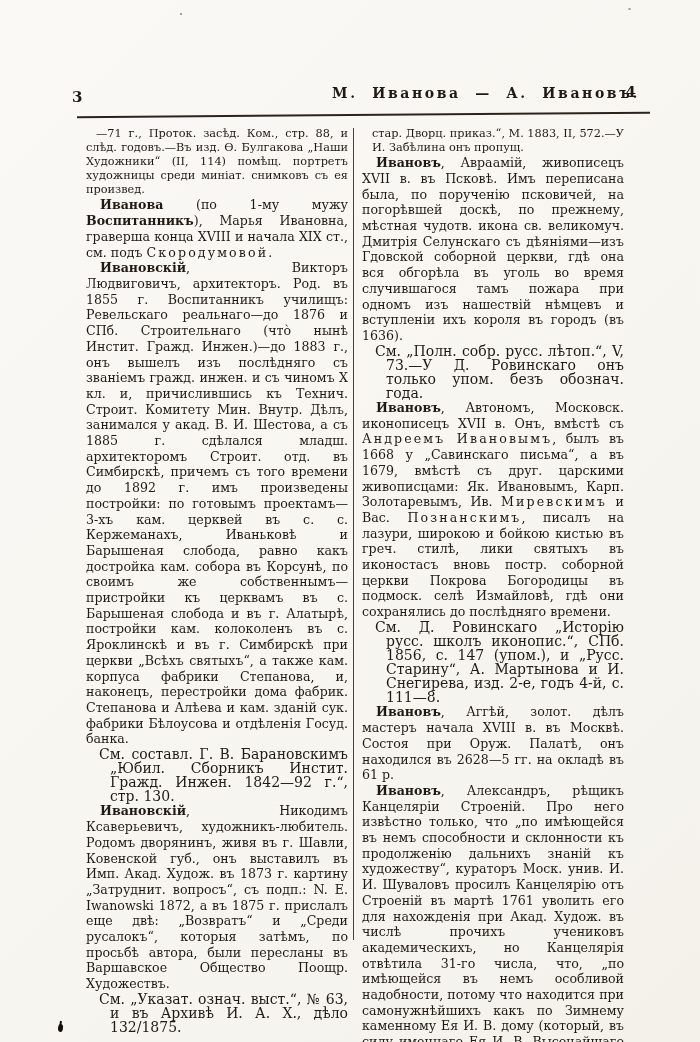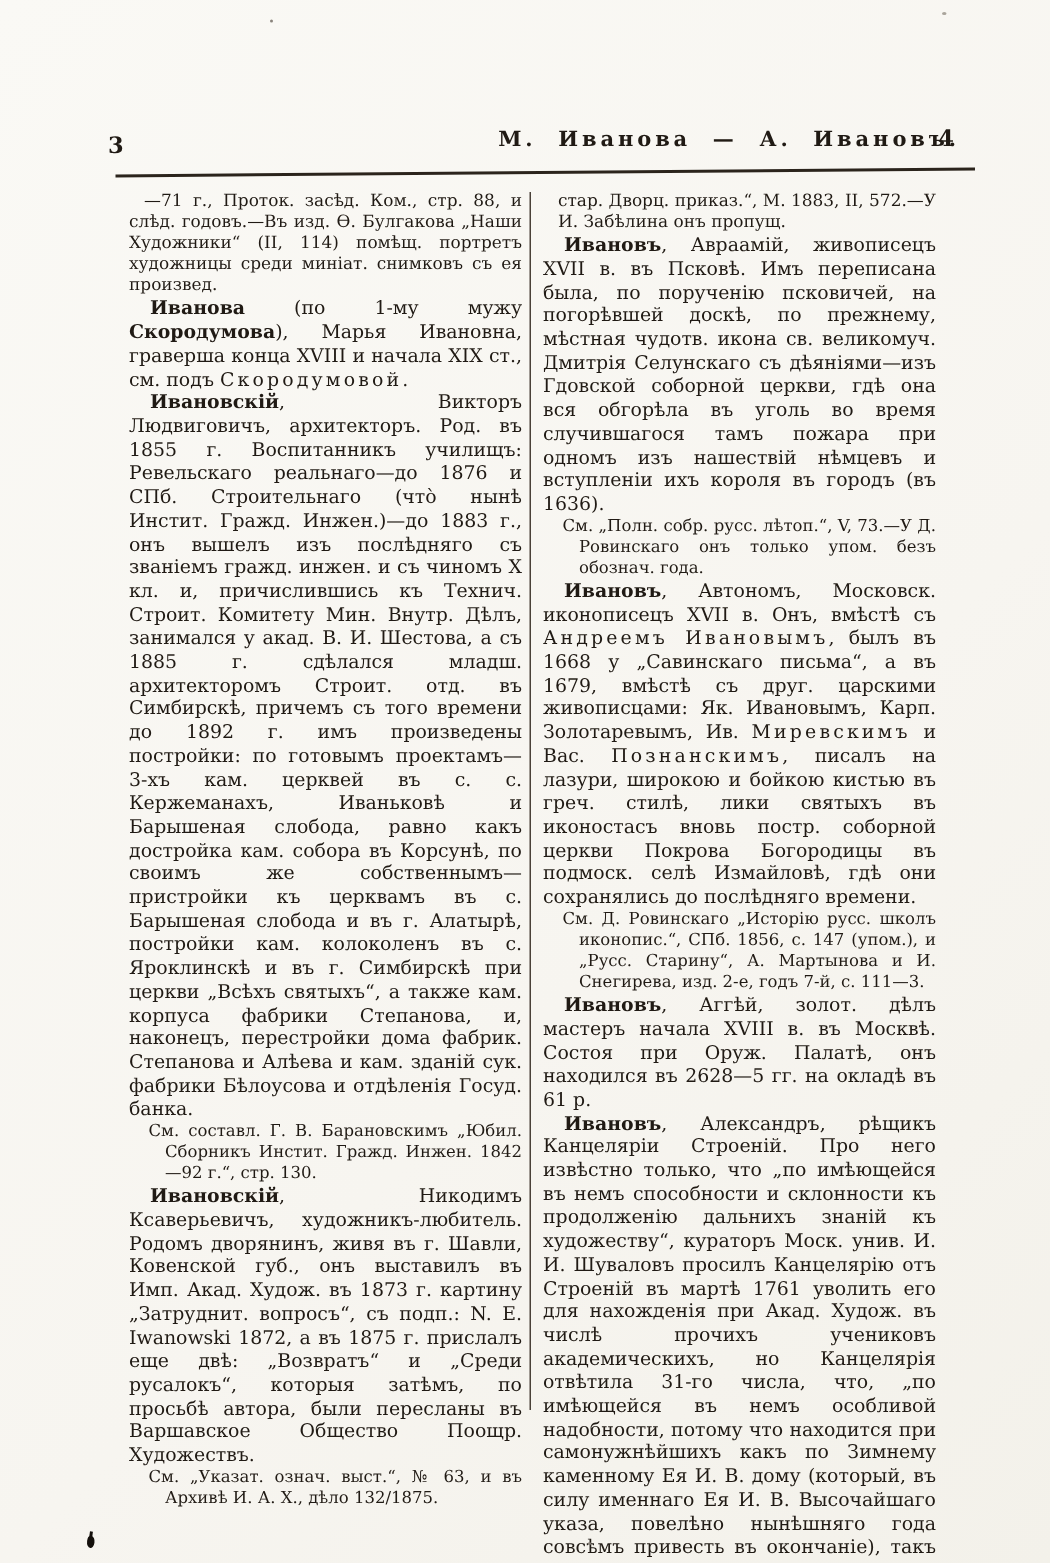--- a/index.html
+++ b/index.html
@@ -33,21 +33,21 @@
     font-size:12.6px;line-height:15.7px;
     hyphens:auto;-webkit-hyphens:auto;
   }
   .gutter-rule{
     position:absolute;top:128px;left:353px;width:1px;height:812px;
     background:#4a4138;
   }
   p{margin:0;padding:0;}
   p.entry{text-indent:14px;}
   p.ref{
-    font-size:11px;line-height:14.1px;
+    font-size:14px;line-height:14.1px;
     padding-left:24px;text-indent:-11px;
   }
   p.refcont{ 
     font-size:11.3px;line-height:14.1px;
     text-indent:10px;
   }
   p.refcont2{ 
     font-size:11.3px;line-height:14.1px;
     padding-left:10px;text-indent:0;
   }
@@ -78,32 +78,32 @@
   <div class="pagenum pagenum-left">3</div>
   <div class="header-title">М. Иванова — А. Ивановъ.</div>
   <div class="pagenum pagenum-right">4</div>
   <div class="header-rule"></div>
 
   <div class="gutter-rule"></div>
 
   <div class="columns">
     <div class="col">
         <p class="refcont"><span class="seg-n">—71 г., Проток. засѣд. Ком., стр. 88, и слѣд. годовъ.—Въ изд. </span><span class="seg-i">Ѳ. Булгакова</span><span class="seg-n"> „Наши Художники“ (II, 114) помѣщ. портретъ художницы среди миніат. снимковъ съ ея произвед.</span></p>
-        <p class="entry"><span class="seg-b">Иванова</span><span class="seg-n"> (по 1-му мужу </span><span class="seg-b">Скородумова</span><span class="seg-n">), Марья Ивановна, граверша конца XVIII и начала XIX ст., см. подъ </span><span class="seg-s">Скородумовой</span><span class="seg-n">.</span></p>
+        <p class="entry"><span class="seg-b">Иванова</span><span class="seg-n"> (по 1-му мужу </span><span class="seg-b">Воспитанникъ</span><span class="seg-n">), Марья Ивановна, граверша конца XVIII и начала XIX ст., см. подъ </span><span class="seg-s">Скородумовой</span><span class="seg-n">.</span></p>
         <p class="entry"><span class="seg-b">Ивановскій</span><span class="seg-n">, Викторъ Людвиговичъ, архитекторъ. Род. въ 1855 г. Воспитанникъ училищъ: Ревельскаго реальнаго—до 1876 и СПб. Строительнаго (чтò нынѣ Инстит. Гражд. Инжен.)—до 1883 г., онъ вышелъ изъ послѣдняго съ званіемъ гражд. инжен. и съ чиномъ X кл. и, причислившись къ Технич. Строит. Комитету Мин. Внутр. Дѣлъ, занимался у акад. В. И. Шестова, а съ 1885 г. сдѣлался младш. архитекторомъ Строит. отд. въ Симбирскѣ, причемъ съ того времени до 1892 г. имъ произведены постройки: по готовымъ проектамъ—3-хъ кам. церквей въ с. с. Кержеманахъ, Иваньковѣ и Барышеная слобода, равно какъ достройка кам. собора въ Корсунѣ, по своимъ же собственнымъ—пристройки къ церквамъ въ с. Барышеная слобода и въ г. Алатырѣ, постройки кам. колоколенъ въ с. Яроклинскѣ и въ г. Симбирскѣ при церкви „Всѣхъ святыхъ“, а также кам. корпуса фабрики Степанова, и, наконецъ, перестройки дома фабрик. Степанова и Алѣева и кам. зданій сук. фабрики Бѣлоусова и отдѣленія Госуд. банка.</span></p>
         <p class="ref"><span class="seg-n">См. составл. </span><span class="seg-i">Г. В. Барановскимъ</span><span class="seg-n"> „Юбил. Сборникъ Инстит. Гражд. Инжен. 1842—92 г.“, стр. 130.</span></p>
         <p class="entry"><span class="seg-b">Ивановскій</span><span class="seg-n">, Никодимъ Ксаверьевичъ, художникъ-любитель. Родомъ дворянинъ, живя въ г. Шавли, Ковенской губ., онъ выставилъ въ Имп. Акад. Худож. въ 1873 г. картину „Затруднит. вопросъ“, съ подп.: N. E. Iwanowski 1872, а въ 1875 г. прислалъ еще двѣ: „Возвратъ“ и „Среди русалокъ“, которыя затѣмъ, по просьбѣ автора, были пересланы въ Варшавское Общество Поощр. Художествъ.</span></p>
         <p class="ref"><span class="seg-n">См. „Указат. означ. выст.“, № 63, и въ Архивѣ И. А. Х., дѣло 132/1875.</span></p>
       </div>
     <div class="col">
         <p class="refcont2"><span class="seg-n">стар. Дворц. приказ.“, М. 1883, II, 572.—У </span><span class="seg-i">И. Забѣлина</span><span class="seg-n"> онъ пропущ.</span></p>
         <p class="entry"><span class="seg-b">Ивановъ</span><span class="seg-n">, Авраамій, живописецъ XVII в. въ Псковѣ. Имъ переписана была, по порученію псковичей, на погорѣвшей доскѣ, по прежнему, мѣстная чудотв. икона св. великомуч. Дмитрія Селунскаго съ дѣяніями—изъ Гдовской соборной церкви, гдѣ она вся обгорѣла въ уголь во время случившагося тамъ пожара при одномъ изъ нашествій нѣмцевъ и вступленіи ихъ короля въ городъ (въ 1636).</span></p>
         <p class="ref"><span class="seg-n">См. „Полн. собр. русс. лѣтоп.“, V, 73.—У </span><span class="seg-i">Д. Ровинскаго</span><span class="seg-n"> онъ только упом. безъ обознач. года.</span></p>
         <p class="entry"><span class="seg-b">Ивановъ</span><span class="seg-n">, Автономъ, Московск. иконописецъ XVII в. Онъ, вмѣстѣ съ </span><span class="seg-s">Андреемъ Ивановымъ</span><span class="seg-n">, былъ въ 1668 у „Савинскаго письма“, а въ 1679, вмѣстѣ съ друг. царскими живописцами: Як. Ивановымъ, Карп. Золотаревымъ, Ив. </span><span class="seg-s">Миревскимъ</span><span class="seg-n"> и Вас. </span><span class="seg-s">Познанскимъ</span><span class="seg-n">, писалъ на лазури, широкою и бойкою кистью въ греч. стилѣ, лики святыхъ въ иконостасъ вновь постр. соборной церкви Покрова Богородицы въ подмоск. селѣ Измайловѣ, гдѣ они сохранялись до послѣдняго времени.</span></p>
-        <p class="ref"><span class="seg-n">См. </span><span class="seg-i">Д. Ровинскаго</span><span class="seg-n"> „Исторію русс. школъ иконопис.“, СПб. 1856, с. 147 (упом.), и „Русс. Старину“, </span><span class="seg-i">А. Мартынова</span><span class="seg-n"> и </span><span class="seg-i">И. Снегирева</span><span class="seg-n">, изд. 2-е, годъ 7-й, с. 111—3.</span></p>
+        <p class="ref"><span class="seg-n">См. </span><span class="seg-i">Д. Ровинскаго</span><span class="seg-n"> „Исторію русс. школъ иконопис.“, СПб. 1856, с. 147 (упом.), и „Русс. Старину“, </span><span class="seg-i">А. Мартынова</span><span class="seg-n"> и </span><span class="seg-i">И. Снегирева</span><span class="seg-n">, изд. 2-е, годъ 4-й, с. 111—8.</span></p>
         <p class="entry"><span class="seg-b">Ивановъ</span><span class="seg-n">, Аггѣй, золот. дѣлъ мастеръ начала XVIII в. въ Москвѣ. Состоя при Оруж. Палатѣ, онъ находился въ 2628—5 гг. на окладѣ въ 61 р.</span></p>
         <p class="entry"><span class="seg-b">Ивановъ</span><span class="seg-n">, Александръ, рѣщикъ Канцеляріи Строеній. Про него извѣстно только, что „по имѣющейся въ немъ способности и склонности къ продолженію дальнихъ знаній къ художеству“, кураторъ Моск. унив. И. И. Шуваловъ просилъ Канцелярію отъ Строеній въ мартѣ 1761 уволить его для нахожденія при Акад. Худож. въ числѣ прочихъ учениковъ академическихъ, но Канцелярія отвѣтила 31-го числа, что, „по имѣющейся въ немъ особливой надобности, потому что находится при самонужнѣйшихъ какъ по Зимнему каменному Ея И. В. дому (который, въ силу именнаго Ея И. В. Высочайшаго указа, повелѣно нынѣшняго года совсѣмъ привесть въ окончаніе), такъ и въ комнатахъ Ея И. В. и Ихъ И. В. работахъ“, она, безъ доклада гр. В. В. Фермора, какъ главнаго оной командира, сама собою уволить не можетъ.</span></p>
       </div>
   </div>
 
   <span class="ink-blot"></span>
   <span class="speck-c"></span>
 </div>
 
 </body></html>

